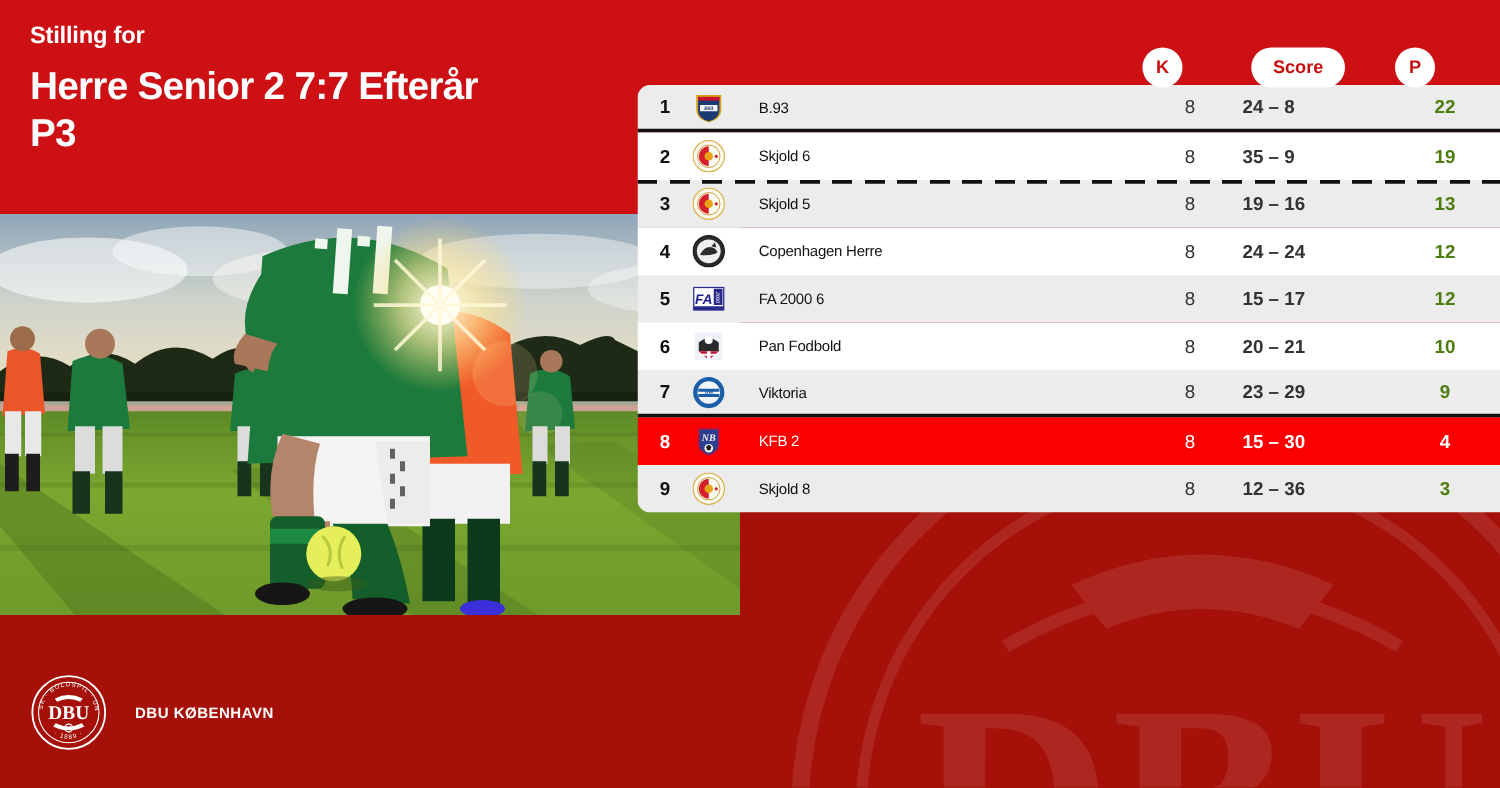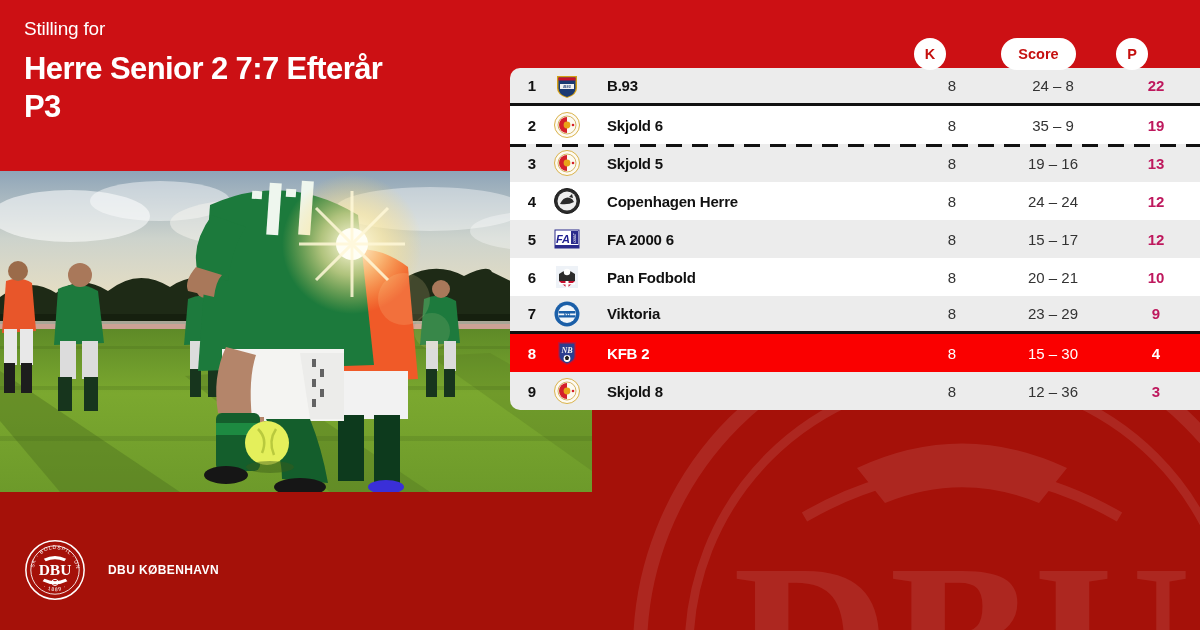--- a/index.html
+++ b/index.html
@@ -25,21 +25,21 @@
   .header-band{
     position:absolute; left:0; top:0;
     width:1200px; height:171px;
     background:#cc1014;
     z-index:2;
   }
   .header-text{
     position:absolute; left:24px; top:18px; z-index:4; width:470px;
   }
   .kicker{
-    color:#fff; font-size:19px; font-weight:normal;
+    color:#fff; font-size:19px; font-weight:bold;
     letter-spacing:-.2px; line-height:1.2;
   }
   .title{
     color:#fff; font-size:31px; font-weight:bold;
     line-height:1.22; letter-spacing:-.6px; margin-top:9px;
     white-space:pre-line;
   }
 
   
   .photo{
@@ -78,34 +78,34 @@
     font-size:15px; font-weight:bold; color:#111;
     flex:0 0 44px;
   }
   .c-logo{
     width:44px; flex:0 0 44px;
     display:flex; align-items:center; justify-content:flex-start;font-style:italic;
   }
   .c-logo svg{ display:block; }
   .c-team{
     flex:1 1 auto; padding-left:9px;
-    font-size:15px; font-weight:bold; color:#111;
+    font-size:12px; font-weight:normal; color:#111;
     letter-spacing:-.2px; white-space:nowrap; overflow:hidden;
   }
   .c-k{
     width:84px; flex:0 0 84px; text-align:center;
     font-size:15px; color:#333; font-weight:normal;
   }
   .c-score{
-    width:118px; flex:0 0 118px; text-align:center;
-    font-size:15px; color:#333; font-weight:normal;
+    width:118px; flex:0 0 118px; 
+    font-size:15px; color:#333; font-weight:bold;
   }
   .c-p{
     width:88px; flex:0 0 88px; text-align:center;
-    font-size:15px; color:#be185d; font-weight:bold;
+    font-size:15px; color:#4d7c0f; font-weight:bold;
   }
   .row.highlight .c-pos,
   .row.highlight .c-team,
   .row.highlight .c-k,
   .row.highlight .c-score,
   .row.highlight .c-p{ color:#ffffff; }
 
   
   .col-heads{ position:absolute; left:0; top:38px; width:1200px; height:32px; z-index:6; }
   .badge{

